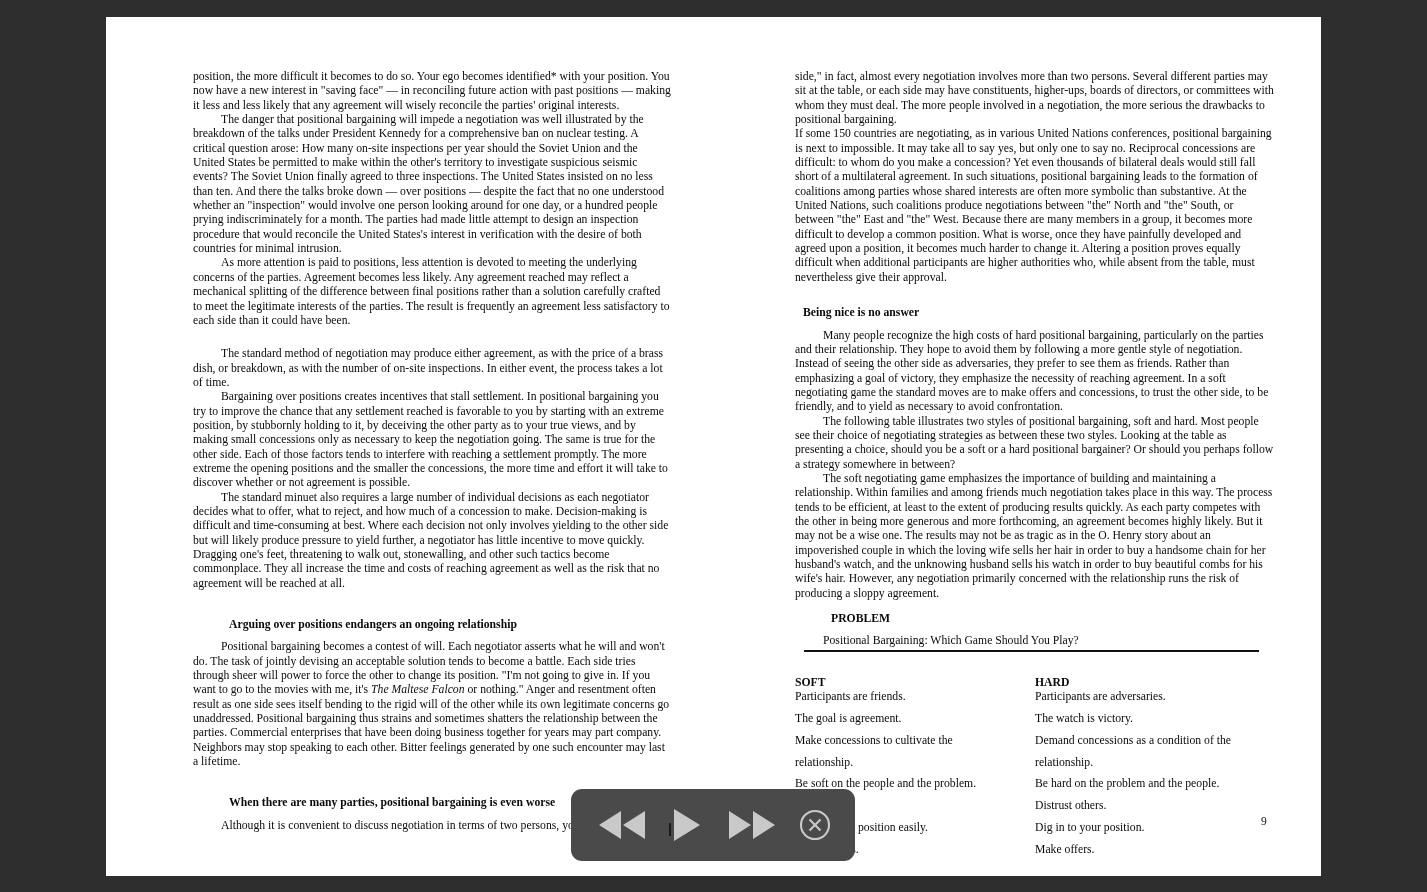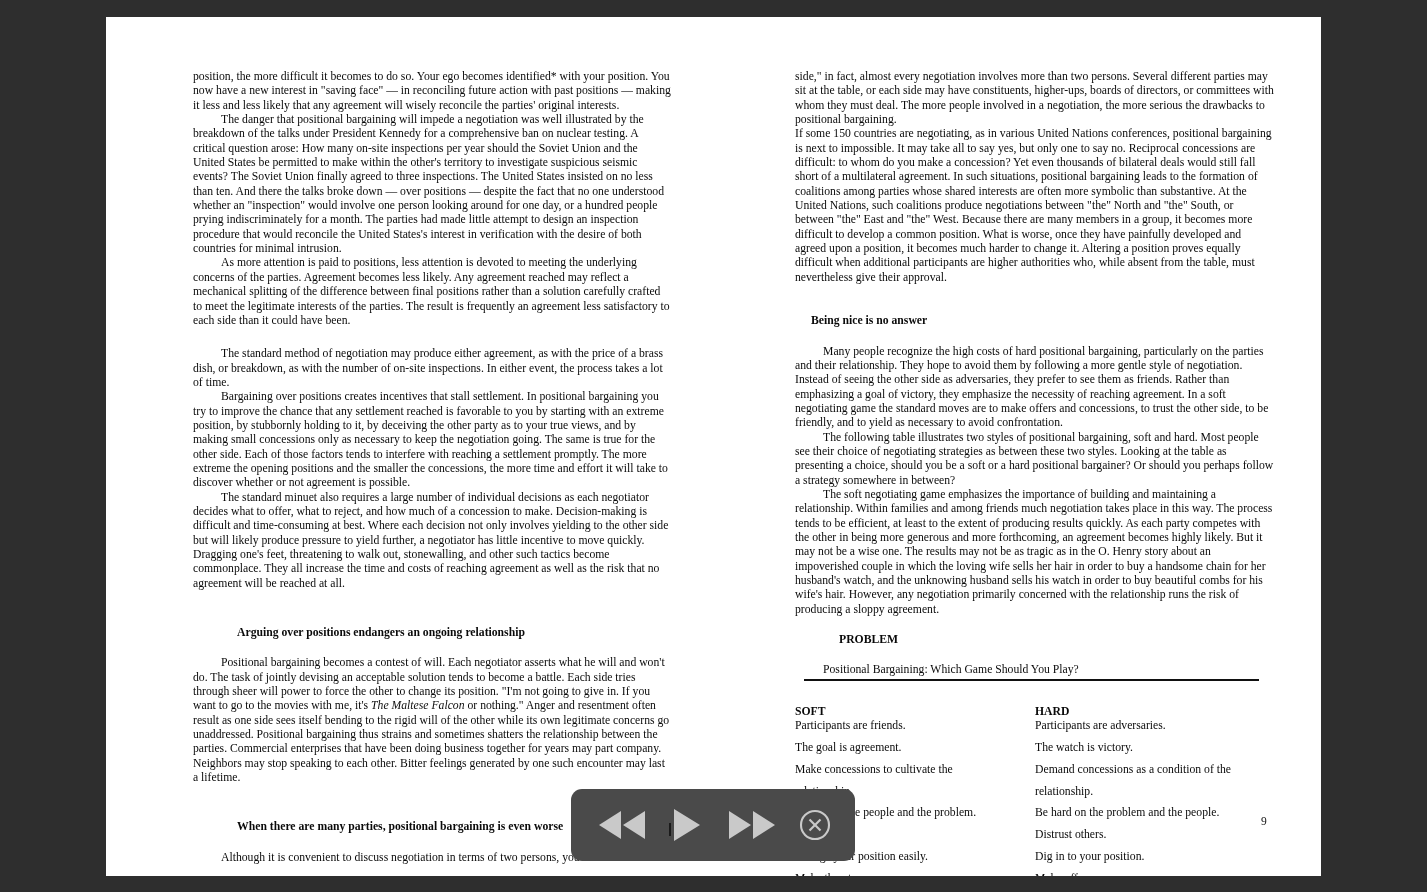--- a/index.html
+++ b/index.html
@@ -54,37 +54,37 @@
   #col-right { left: 689px; width: 480px; }
 
   .para {
     margin: 0 0 0 0;
     text-indent: 28px;
   }
   .para.noindent { text-indent: 0; }
 
   .heading {
     font-weight: bold;
-    margin: 16px;
+    margin: 8px;
     text-indent: 28px;
   }
 
   .spacer-sm { height: 13px; }
   .spacer-md { height: 19px; }
 
   em.ital { font-style: italic; }
 
   
   #problem-block {
     margin-top: 11px;
   }
   .problem-label {
     font-weight: bold;
     text-indent: 28px;
-    margin: 16px;
+    margin: 8px;
   }
   .problem-subtitle {
     text-indent: 28px;
     margin: 0;
   }
   .problem-rule {
     margin: 1px 0 0 9px;
     width: 455px;
     height: 0;
     border: 0;

